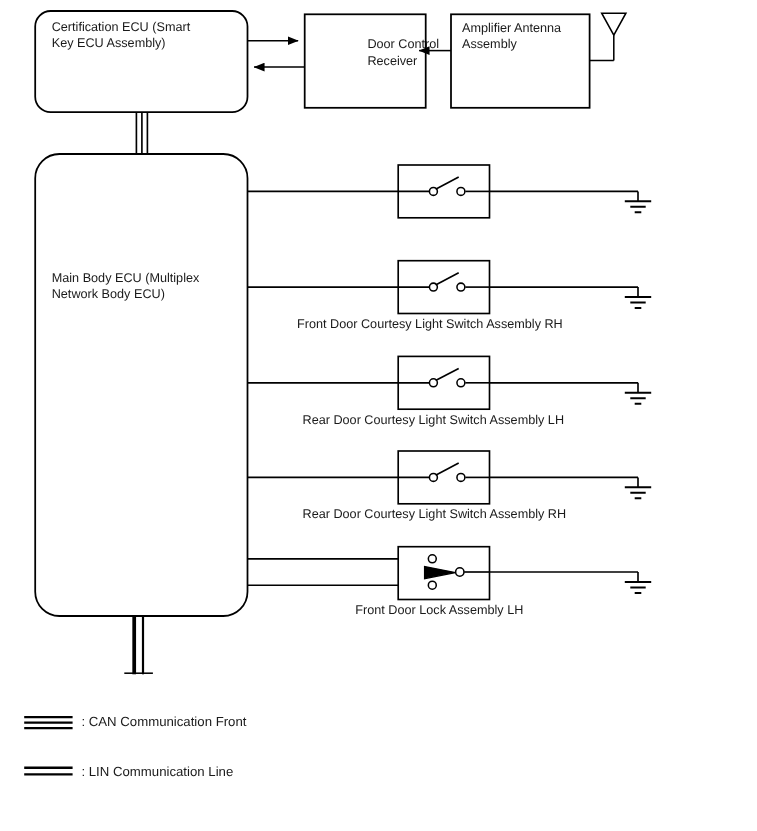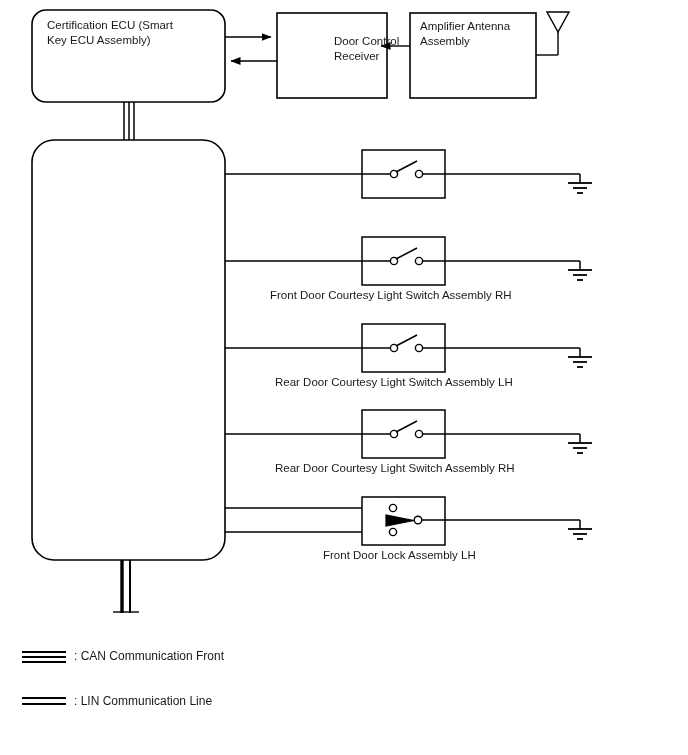--- a/index.html
+++ b/index.html
@@ -193,20 +193,21 @@
     </g>
   </svg>
 
   <div class="lbl lbl-block" style="left:47px; top:18px; width:175px;"><span>Certification ECU (Smart</span><br><span>Key ECU Assembly)</span></div>
 
   <div class="lbl lbl-block" style="left:289px; top:34px; width:100px;margin-left:45px;"><span>Door Control</span><br><span>Receiver</span></div>
 
   <div class="lbl lbl-block" style="left:420px; top:19px; width:120px;"><span>Amplifier Antenna</span><br><span>Assembly</span></div>
 
 
+  <div class="lbl lbl-block" style="left:47px; top:246px; width:180px;"><span>Main Body ECU (Multiplex</span><br><span>Network Body ECU)</span></div>
 
 
   <div class="lbl" style="left:270px; top:288px;">Front Door Courtesy Light Switch Assembly RH</div>
 
   <div class="lbl" style="left:275px; top:375px;">Rear Door Courtesy Light Switch Assembly LH</div>
 
   <div class="lbl" style="left:323px; top:548px;">Front Door Lock Assembly LH</div>
 
   <div class="lbl" style="left:275px; top:461px;">Rear Door Courtesy Light Switch Assembly RH</div>
 

